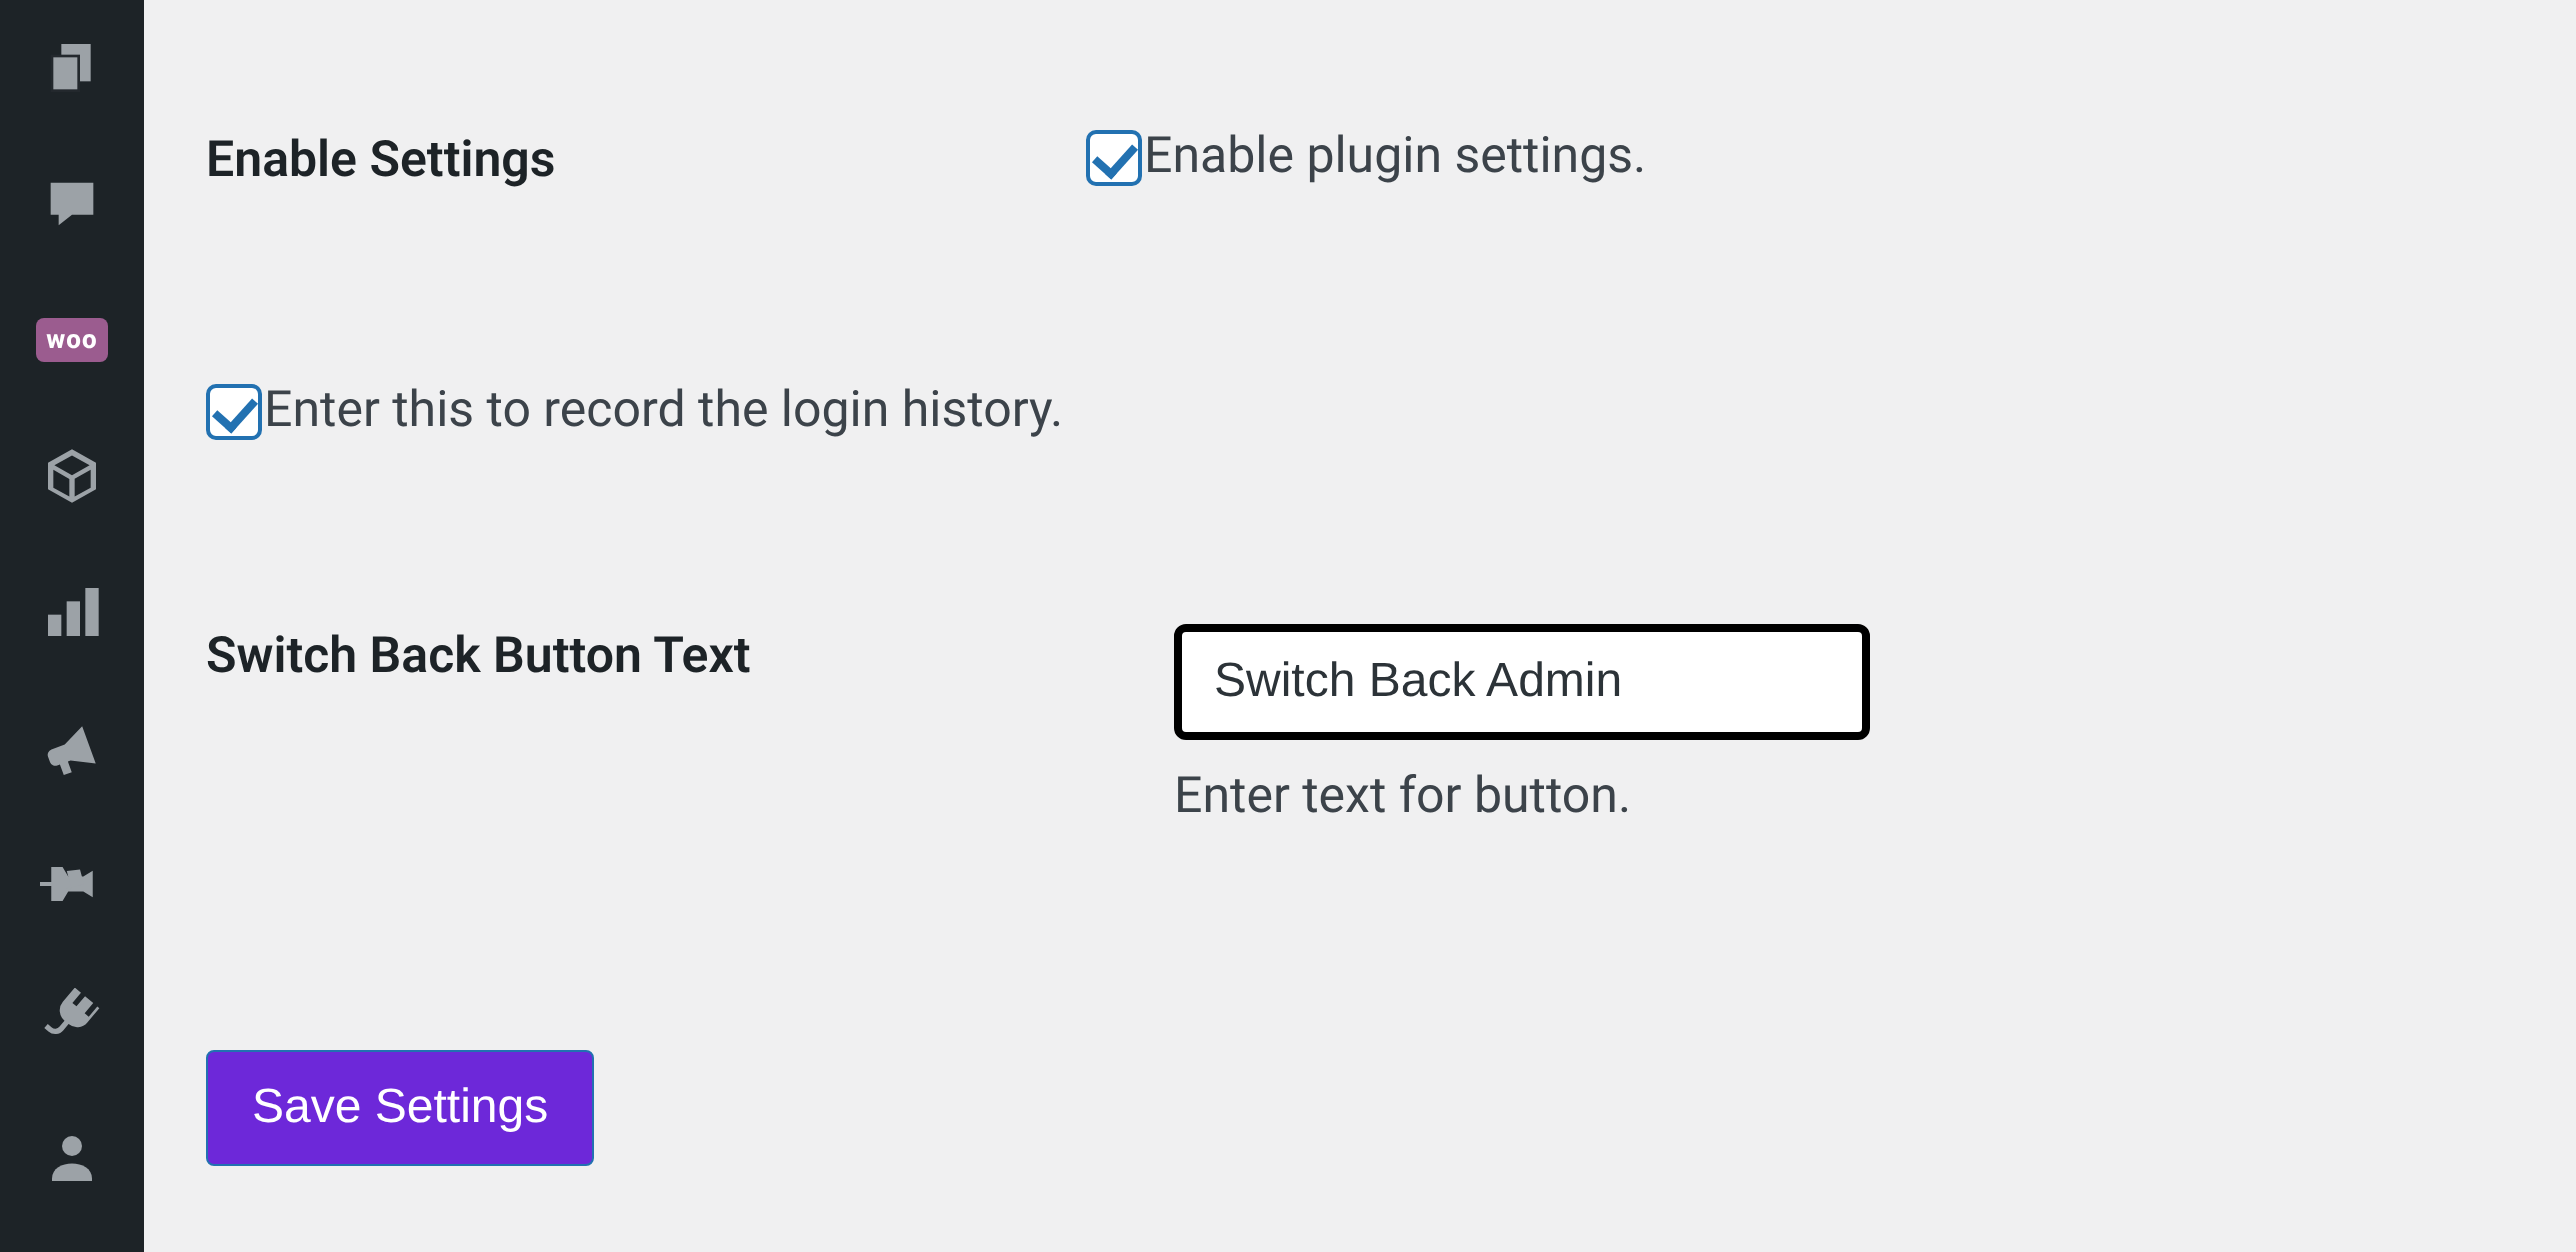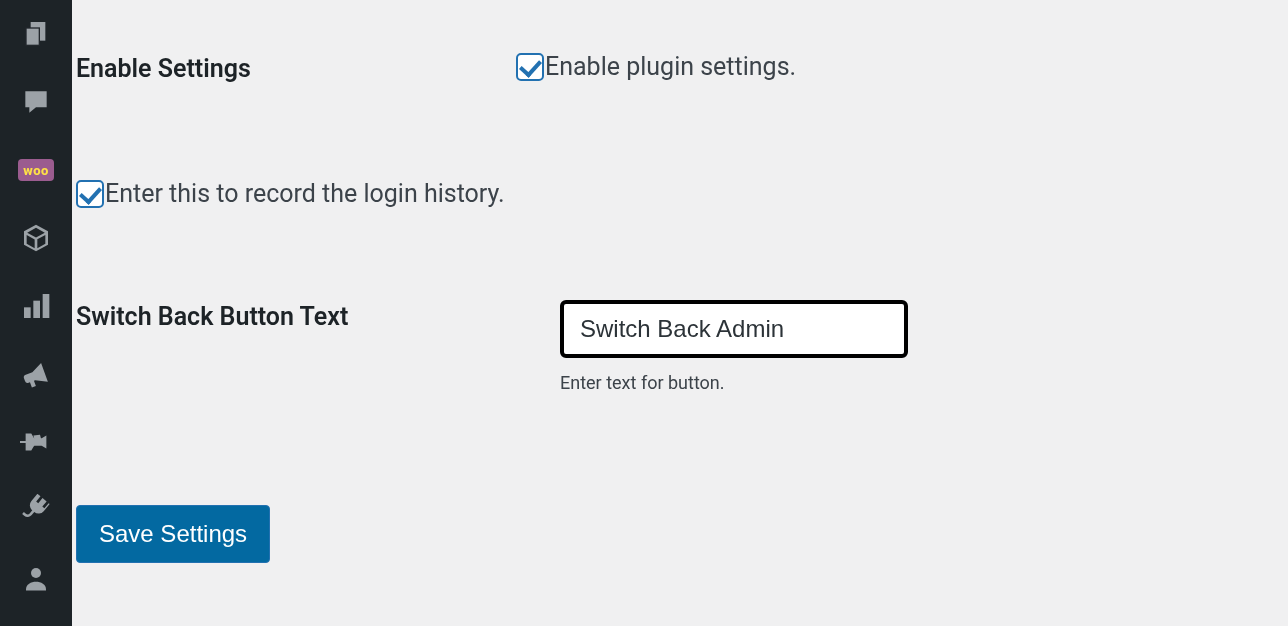--- a/index.html
+++ b/index.html
@@ -29,31 +29,31 @@
       height: 68px;
       display: flex;
       align-items: center;
       justify-content: center;
     }
     .sidebar svg { display: block; }
     .woo-badge {
       width: 36px; height: 22px;
       border-radius: 4px;
       background: #9b5c8f;
-      color: #fde047;
+      color: #ffffff;
       font-size: 13px;
       font-weight: 800;
       letter-spacing: 0.5px;
       display: flex; align-items: center; justify-content: center;
     }
 
     
     .content {
-      margin-left: 32px;
-      padding: 4px 44px;
+      margin-left: 59px;
+      padding: 16px 44px;
     }
     .form-row {
       display: flex;
       align-items: flex-start;
     }
     .row-1 { padding-top: 48px; }
     .row-2 { padding-top: 96px; }
     .row-3 { padding-top: 92px; gap: 44px; }
     .label-col {
       width: 440px;
@@ -97,29 +97,29 @@
       height: 58px;
       padding: 0 16px;
       font-size: 24px;
       color: #2c3338;
       background: #fff;
       border: 4px solid #000000;
       border-radius: 6px;
       outline: none;
     }
     .help-text {
-      font-size: 18px;
+      font-size: 25px;
       color: #3c434a;
     }
 
     .save-row {
       padding-top: 112px;
     }
     .primary-btn {
-      background: #0369a1;
+      background: #6d28d9;
       color: #fff;
       border: 1px solid #2271b1;
       border-radius: 4px;
       font-size: 24px;
       font-weight: 500;
       padding: 14px 22px;
       cursor: pointer;
     }
   </style>
 </head>

